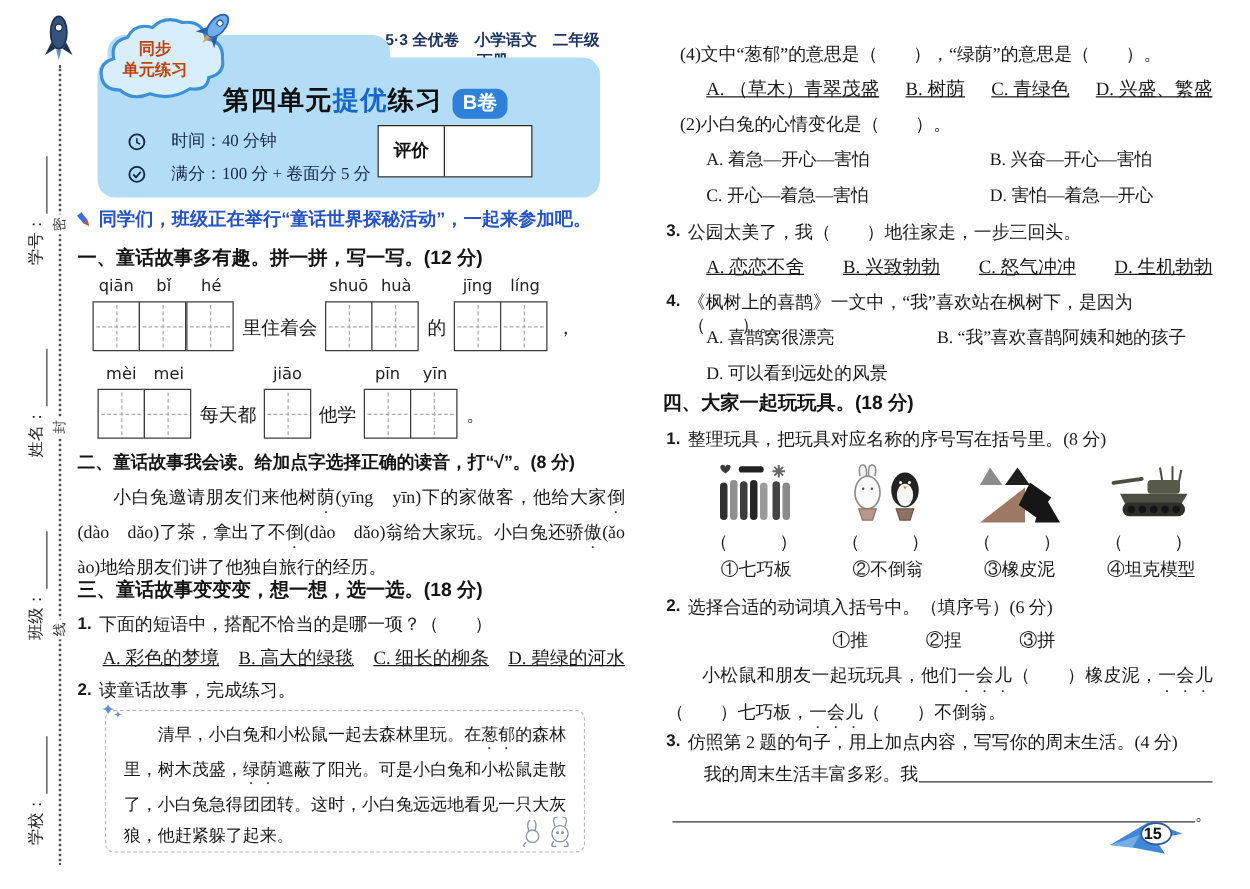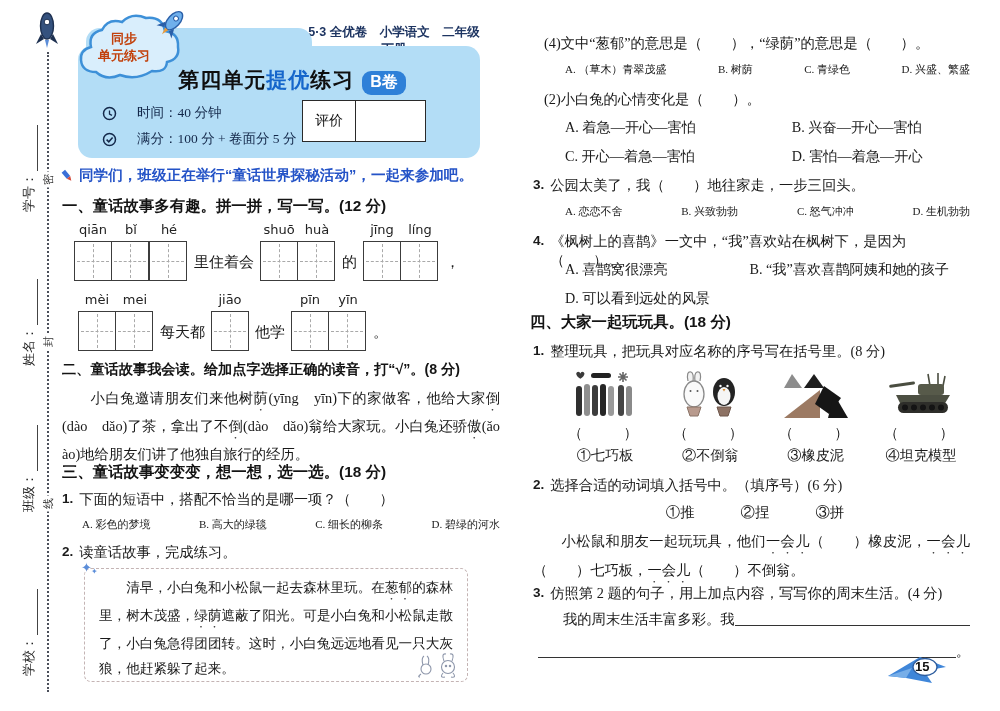--- a/index.html
+++ b/index.html
@@ -30,32 +30,32 @@
              box-sizing:border-box;font-family:"Liberation Sans",sans-serif;font-weight:bold;
              font-size:21px;color:#0f0f0f;letter-spacing:1px;}
   .title-hl{color:#1566cb;}
   .b-badge{display:inline-block;background:#2e80d8;color:#fff;border-radius:9px;
            font-size:16px;padding:1px 8px 2px;margin-left:8px;letter-spacing:0;}
   .meta{position:absolute;left:24px;top:58px;display:flex;flex-direction:column;gap:8px;}
   .meta-row{display:flex;align-items:center;gap:20px;font-size:13.5px;color:#13284a;}
   .eval{position:absolute;left:224px;top:54px;width:122px;height:40px;background:#fff;
         border:1.6px solid #2a2a2a;display:flex;}
   .eval-label{width:52px;border-right:1.6px solid #2a2a2a;display:flex;align-items:center;
-              justify-content:center;font-size:14px;color:#111;}
+              justify-content:center;font-size:14px;color:#111;font-weight:bold;}
   .eval-blank{flex:1;}
   
   .abs{position:absolute;}
   .intro{left:60px;top:166px;width:446px;display:flex;align-items:center;gap:5px;
          font-family:"Liberation Sans",sans-serif;font-weight:bold;font-size:14.6px;color:#2453c7;}
   .sec-h{font-family:"Liberation Sans",sans-serif;font-weight:bold;font-size:15.4px;color:#141414;
          white-space:nowrap;text-align:center;}
   .body-t{font-size:14.3px;color:#191919;}
   .q-line{display:flex;gap:6px;font-size:14.3px;}
   .q-num{font-weight:bold;font-family:"Liberation Sans",sans-serif;font-size:13.5px;padding-top:1px;}
-  .opts{display:flex;justify-content:space-between;font-size:11px;}
+  .opts{display:flex;justify-content:space-between;font-size:15px;text-decoration:underline;}
   .opt-grid{display:grid;font-size:14.2px;row-gap:10px;}
   .dot{-webkit-text-emphasis:dot #333;-webkit-text-emphasis-position:under left;
        text-emphasis:dot #333;text-emphasis-position:under left;}
   
   .pinrow{display:flex;align-items:flex-end;}
   .pgrid{display:flex;}
   .pcell{display:flex;flex-direction:column;align-items:center;width:38px;}
   .py{height:19px;font-family:"DejaVu Sans",sans-serif;font-size:13px;color:#222;}
   .wbox{width:38px;height:40px;border:1.6px solid #3c3c3c;box-sizing:border-box;position:relative;
         margin-left:-1.6px;background:#fff;}

